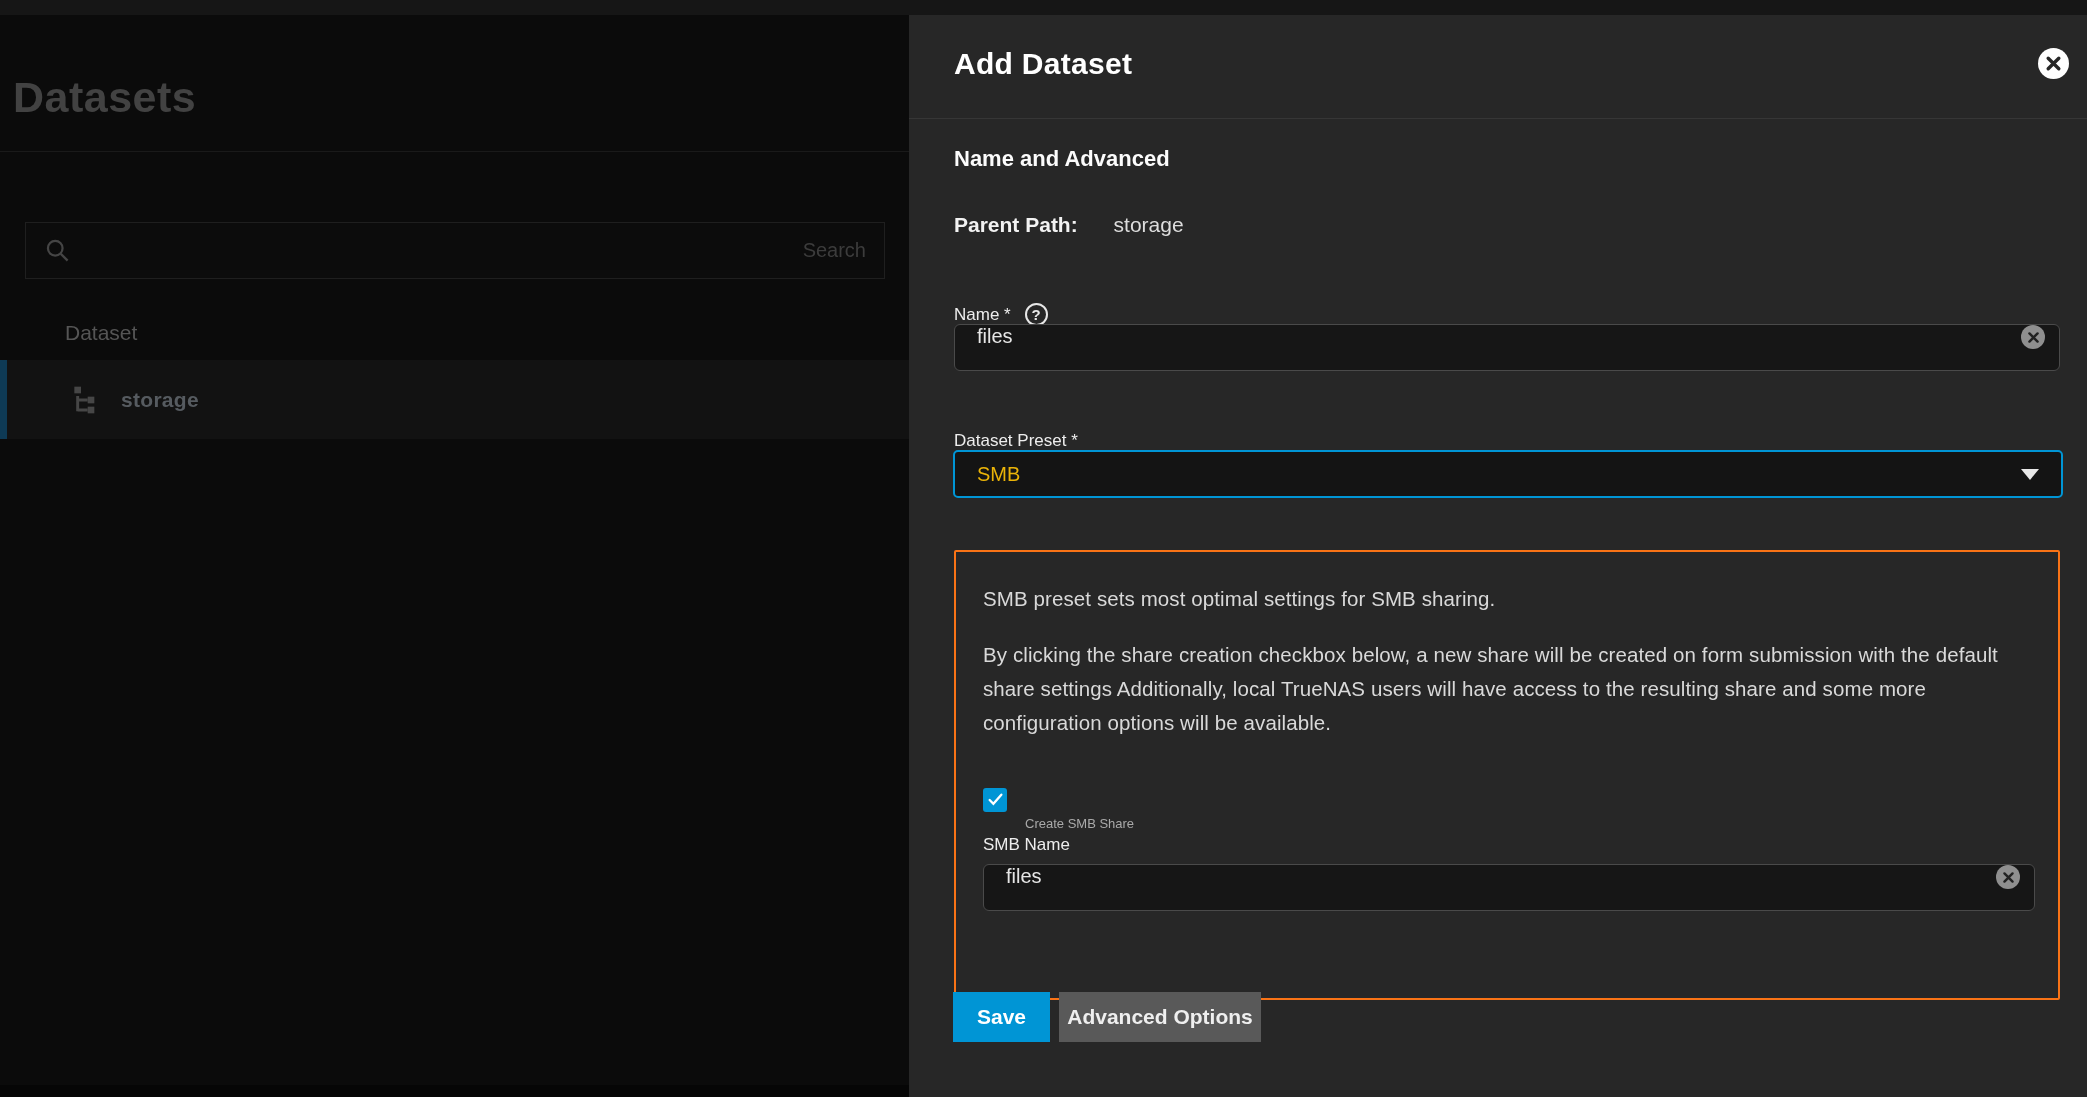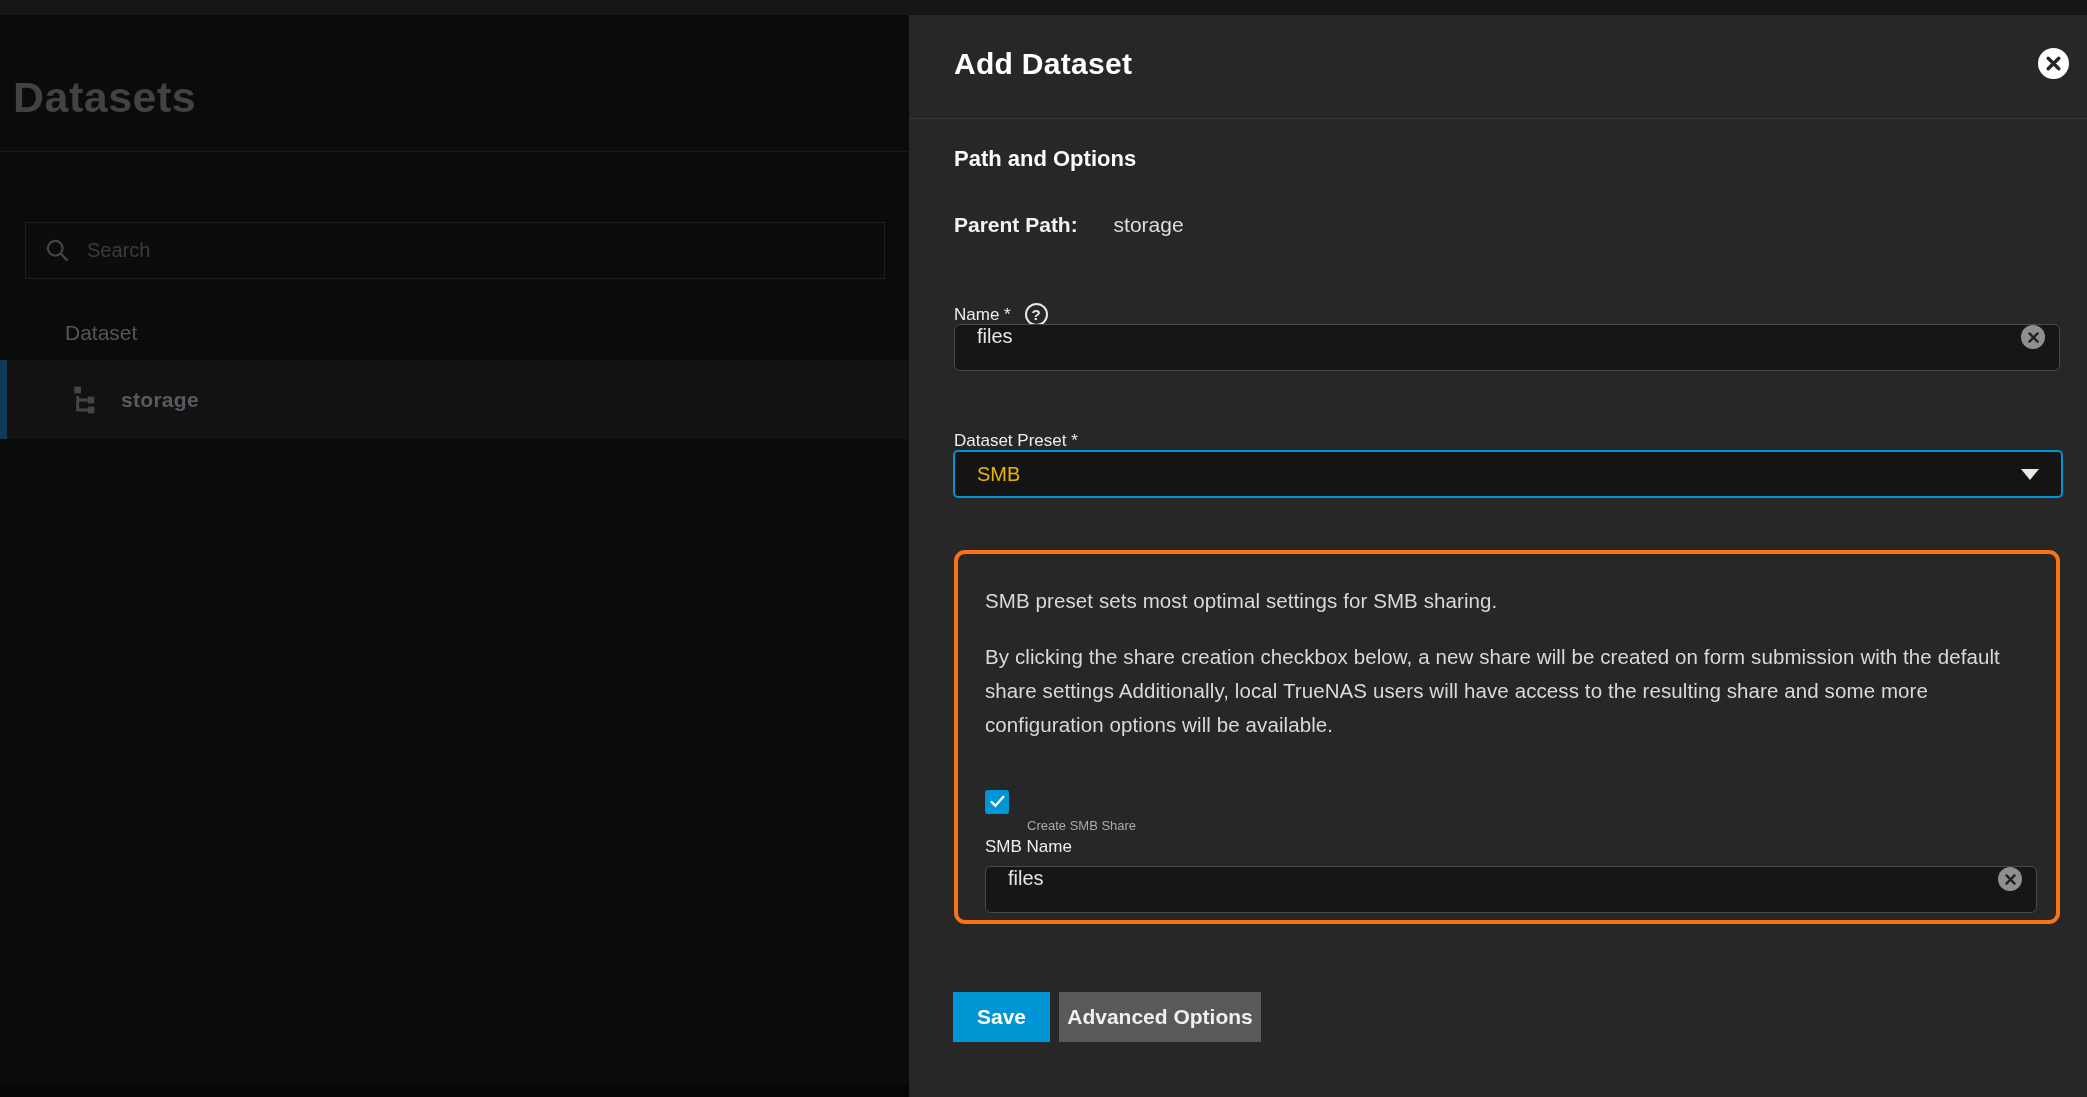--- a/index.html
+++ b/index.html
@@ -25,21 +25,21 @@
 
   .search-box {
     position:absolute; left:25px; top:207px; width:860px; height:57px;
     border:1px solid #1f1f1f; background:#0c0c0c;
     display:flex; align-items:center; padding:0 18px; gap:16px;
   }
   .search-box svg { flex:0 0 auto; }
   .search-input {
     background:transparent; border:none; outline:none; flex:1;
     font-family:"Liberation Sans", sans-serif;
-    font-size:20px; color:#3c3c3c;
+    font-size:20px; color:#3c3c3c;text-align:right;
   }
   .search-input::placeholder { color:#3c3c3c; opacity:1; }
 
   .col-header { position:absolute; left:65px; top:306px; font-size:21px; color:#555555; }
 
   .row-storage {
     position:absolute; left:0; top:345px; width:909px; height:79px;
     background:#121212; border-left:7px solid #0e3a55;
     display:flex; align-items:center; padding-left:62px; gap:20px;
     cursor:pointer;
@@ -102,22 +102,22 @@
     display:flex; align-items:center; justify-content:space-between;
     padding:0 22px; cursor:pointer;
   }
   .select-value { font-size:20px; color:#eab308; }
   .select-arrow {
     width:0; height:0; border-left:9px solid transparent; border-right:9px solid transparent;
     border-top:11px solid #e8e8e8;
   }
 
   .info-box {
-    position:absolute; left:45px; top:535px; width:1106px; height:374px;
-    border:4px solid #f97316; border-radius:11px;
+    position:absolute; left:45px; top:535px; width:1106px; height:450px;
+    border:2px solid #f97316; border-radius:2px;
   }
   .info-p { position:absolute; left:27px; font-size:20.5px; line-height:34px; color:#d9d9d9; width:1052px; letter-spacing:0.1px; }
   .info-p1 { top:30px; }
   .info-p2 { top:86px; }
 
   .checkbox-row { position:absolute; left:27px; top:216px; display:flex; align-items:center; gap:18px; }
   .checkbox {
     width:24px; height:24px; background:#0095d5; border-radius:3px;
     display:flex; align-items:center; justify-content:center; cursor:pointer;
   }
@@ -172,21 +172,21 @@
 
   <div class="panel-header">
     <div class="panel-title">Add Dataset</div>
     <div class="close-btn">
       <svg width="17" height="17" viewBox="0 0 16 16">
         <path d="M3 3 L13 13 M13 3 L3 13" stroke="#272727" stroke-width="3.2" stroke-linecap="round"></path>
       </svg>
     </div>
   </div>
 
-  <div class="section-title">Path and Options</div>
+  <div class="section-title">Name and Advanced</div>
 
   <div class="parent-path">
     <span class="pp-label">Parent Path:</span>
     <span class="pp-value">storage</span>
   </div>
 
   <div class="label-row" style="left:45px; top:288px;">
     <span class="field-label-inline">Name *</span>
     <span class="help-icon">?</span>
   </div>

